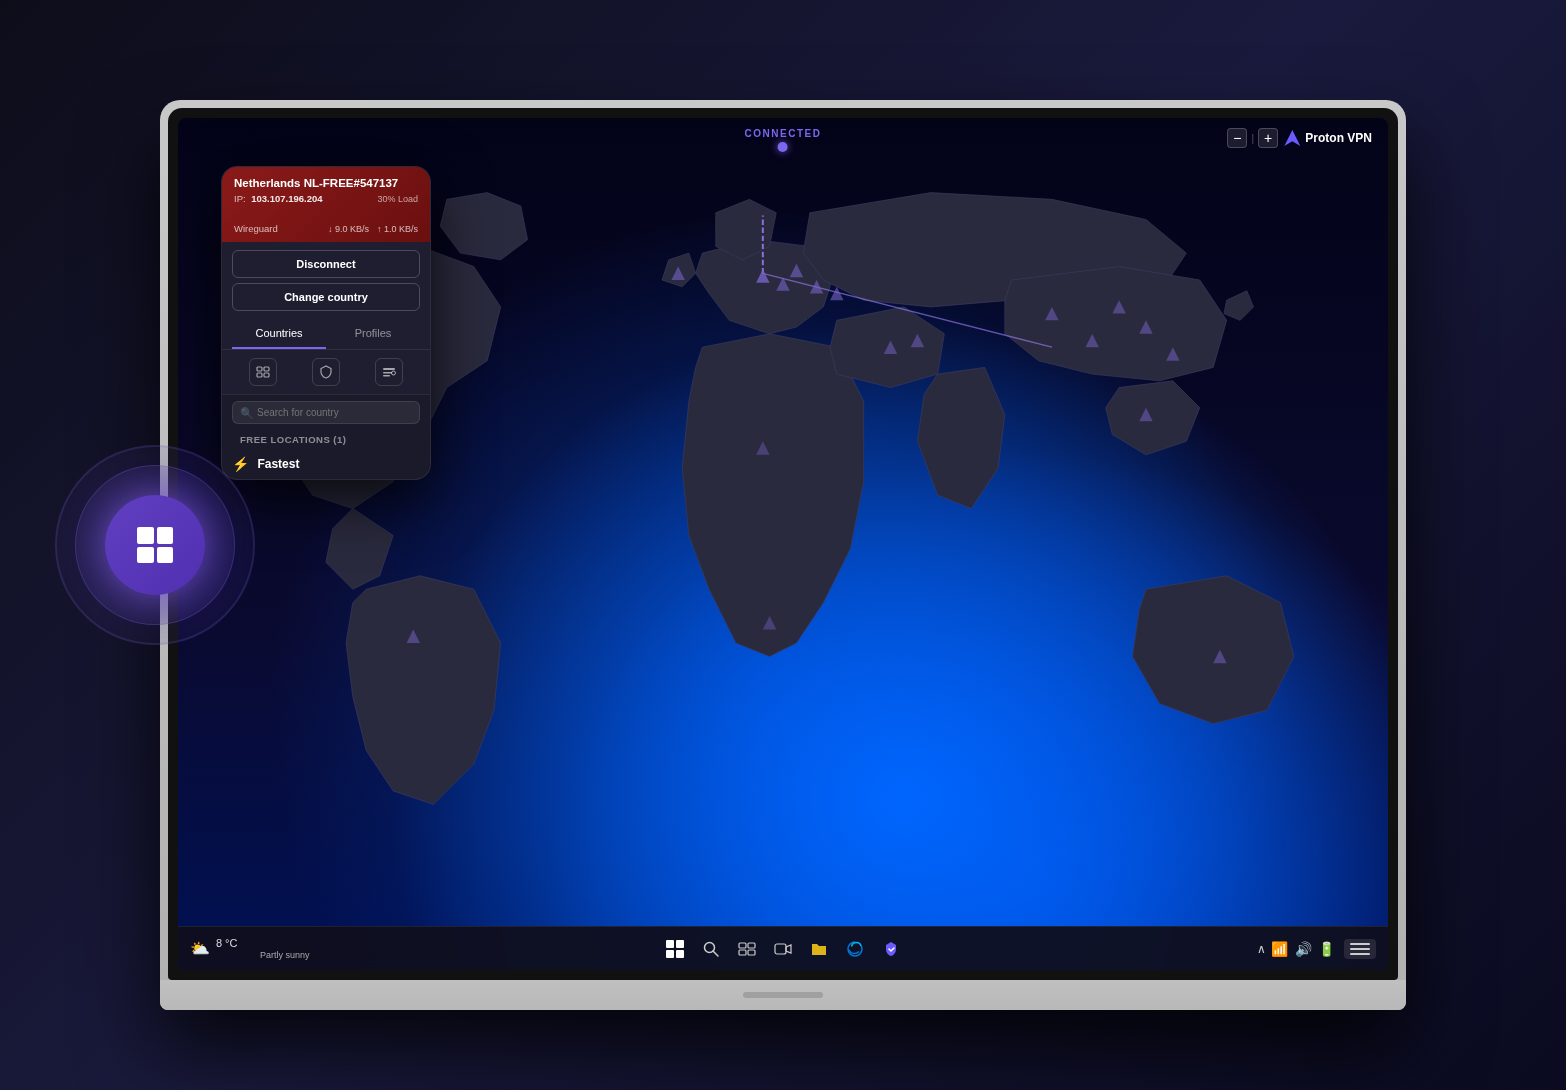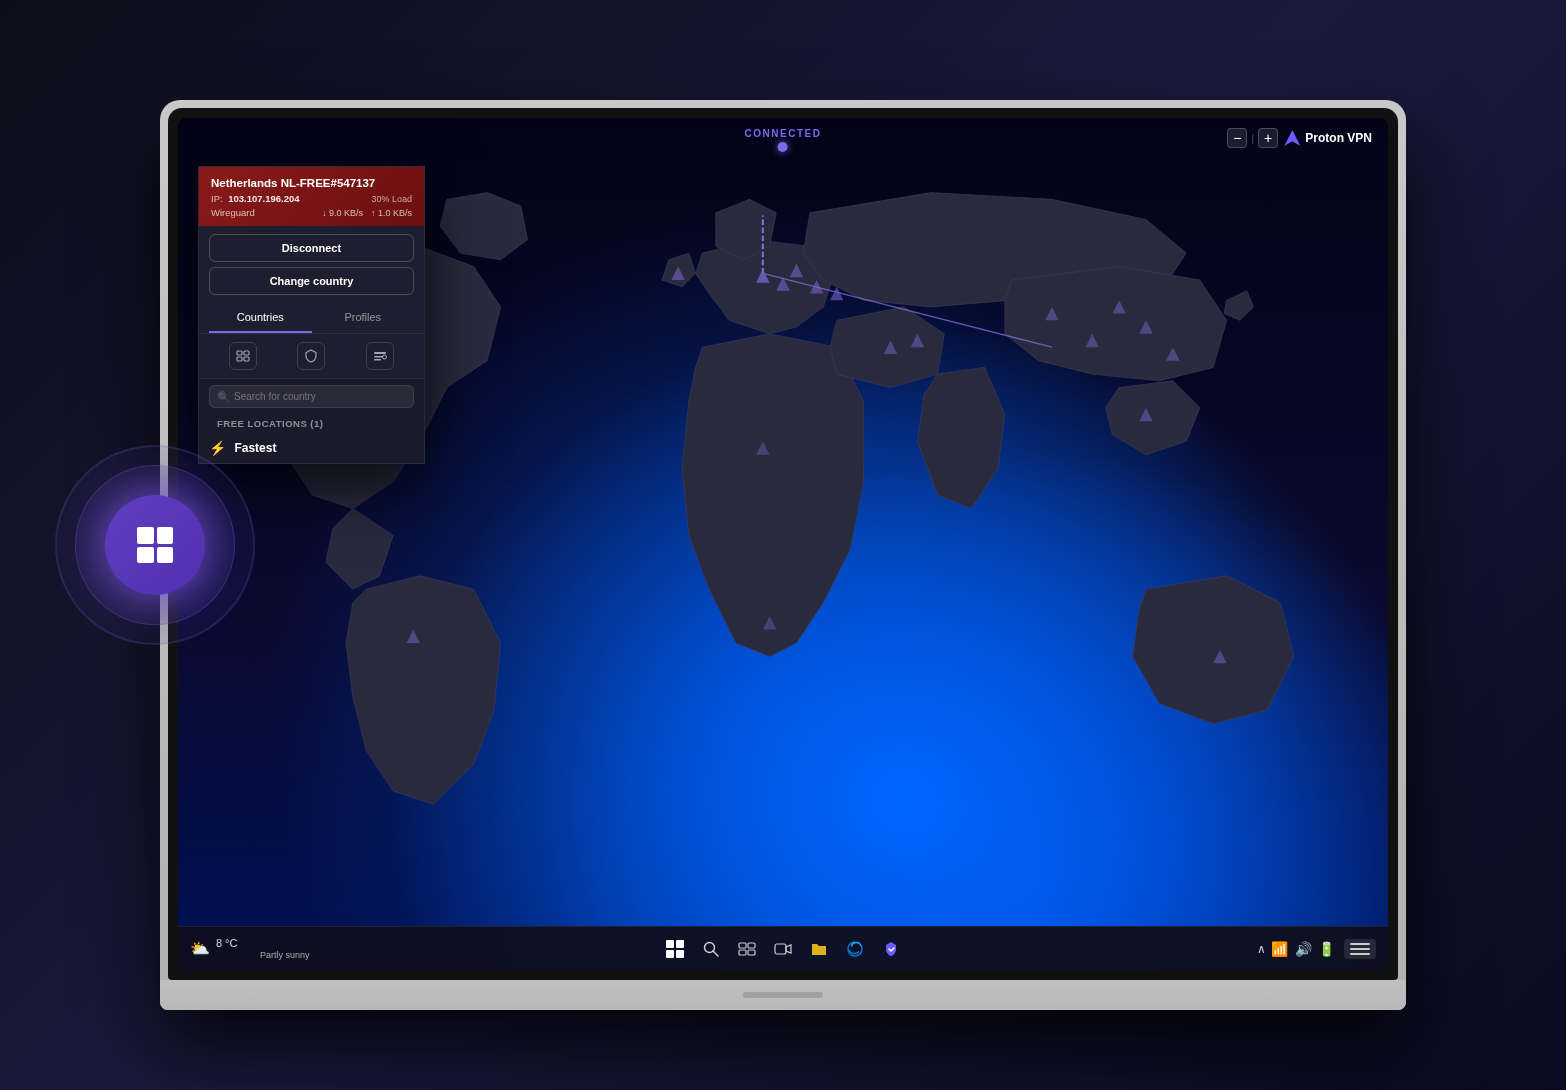--- a/index.html
+++ b/index.html
@@ -218,24 +218,24 @@
 
     .win-logo div {
       background: #fff;
       border-radius: 2px;
     }
 
     
     .vpn-panel {
       position: absolute;
       top: 48px;
-      left: 20px;
-      width: 227px;
+      left: 43px;
+      width: 210px;
       background: #1a1a2a;
-      border-radius: 0;
+      border-radius: 16px;
       overflow: hidden;
       box-shadow: 0 20px 60px rgba(0,0,0,0.8);
       border: 1px solid rgba(255,255,255,0.08);
     }
 
     .vpn-connection-info {
       background: linear-gradient(135deg, #8b1a1a 0%, #6b0f0f 100%);
       padding: 10px 12px 8px;
     }
 
@@ -243,21 +243,21 @@
       font-size: 11.5px;
       font-weight: 700;
       color: #fff;
       margin-bottom: 4px;
     }
 
     .vpn-ip-row {
       display: flex;
       align-items: center;
       justify-content: space-between;
-      margin-bottom: 3px;
+      margin-bottom: 19px;
     }
 
     .vpn-ip-label {
       font-size: 9.5px;
       color: rgba(255,255,255,0.7);
     }
 
     .vpn-load {
       font-size: 9px;
       color: rgba(255,255,255,0.6);

